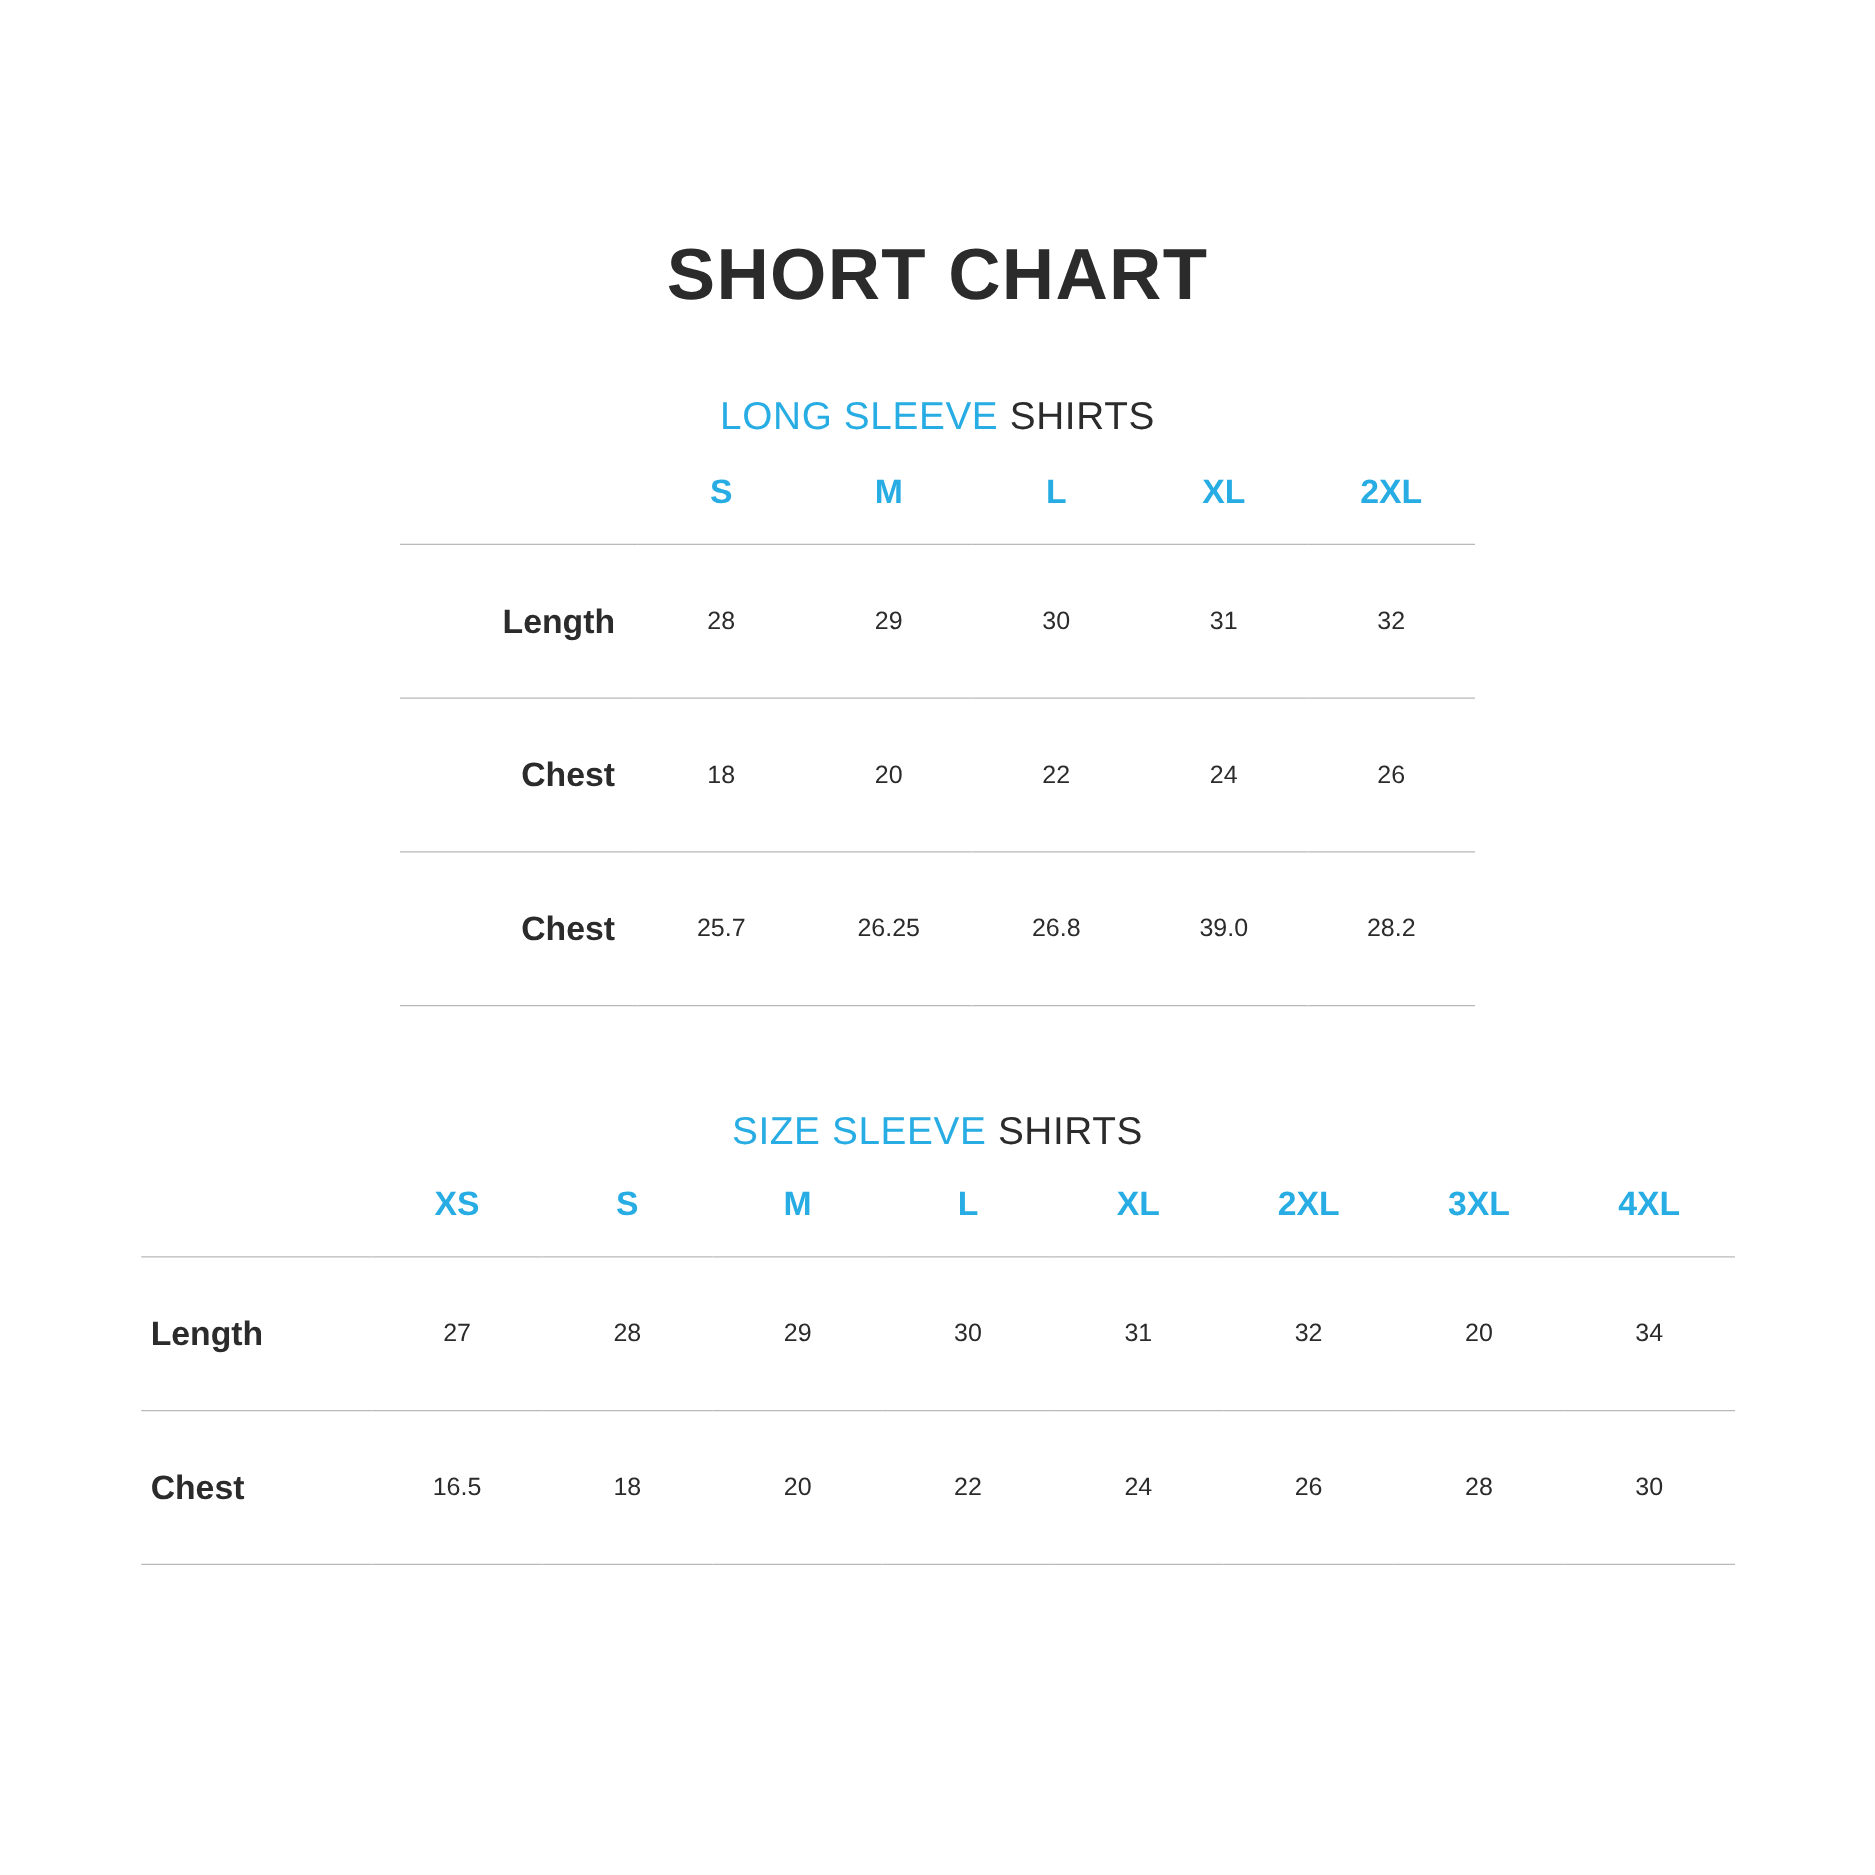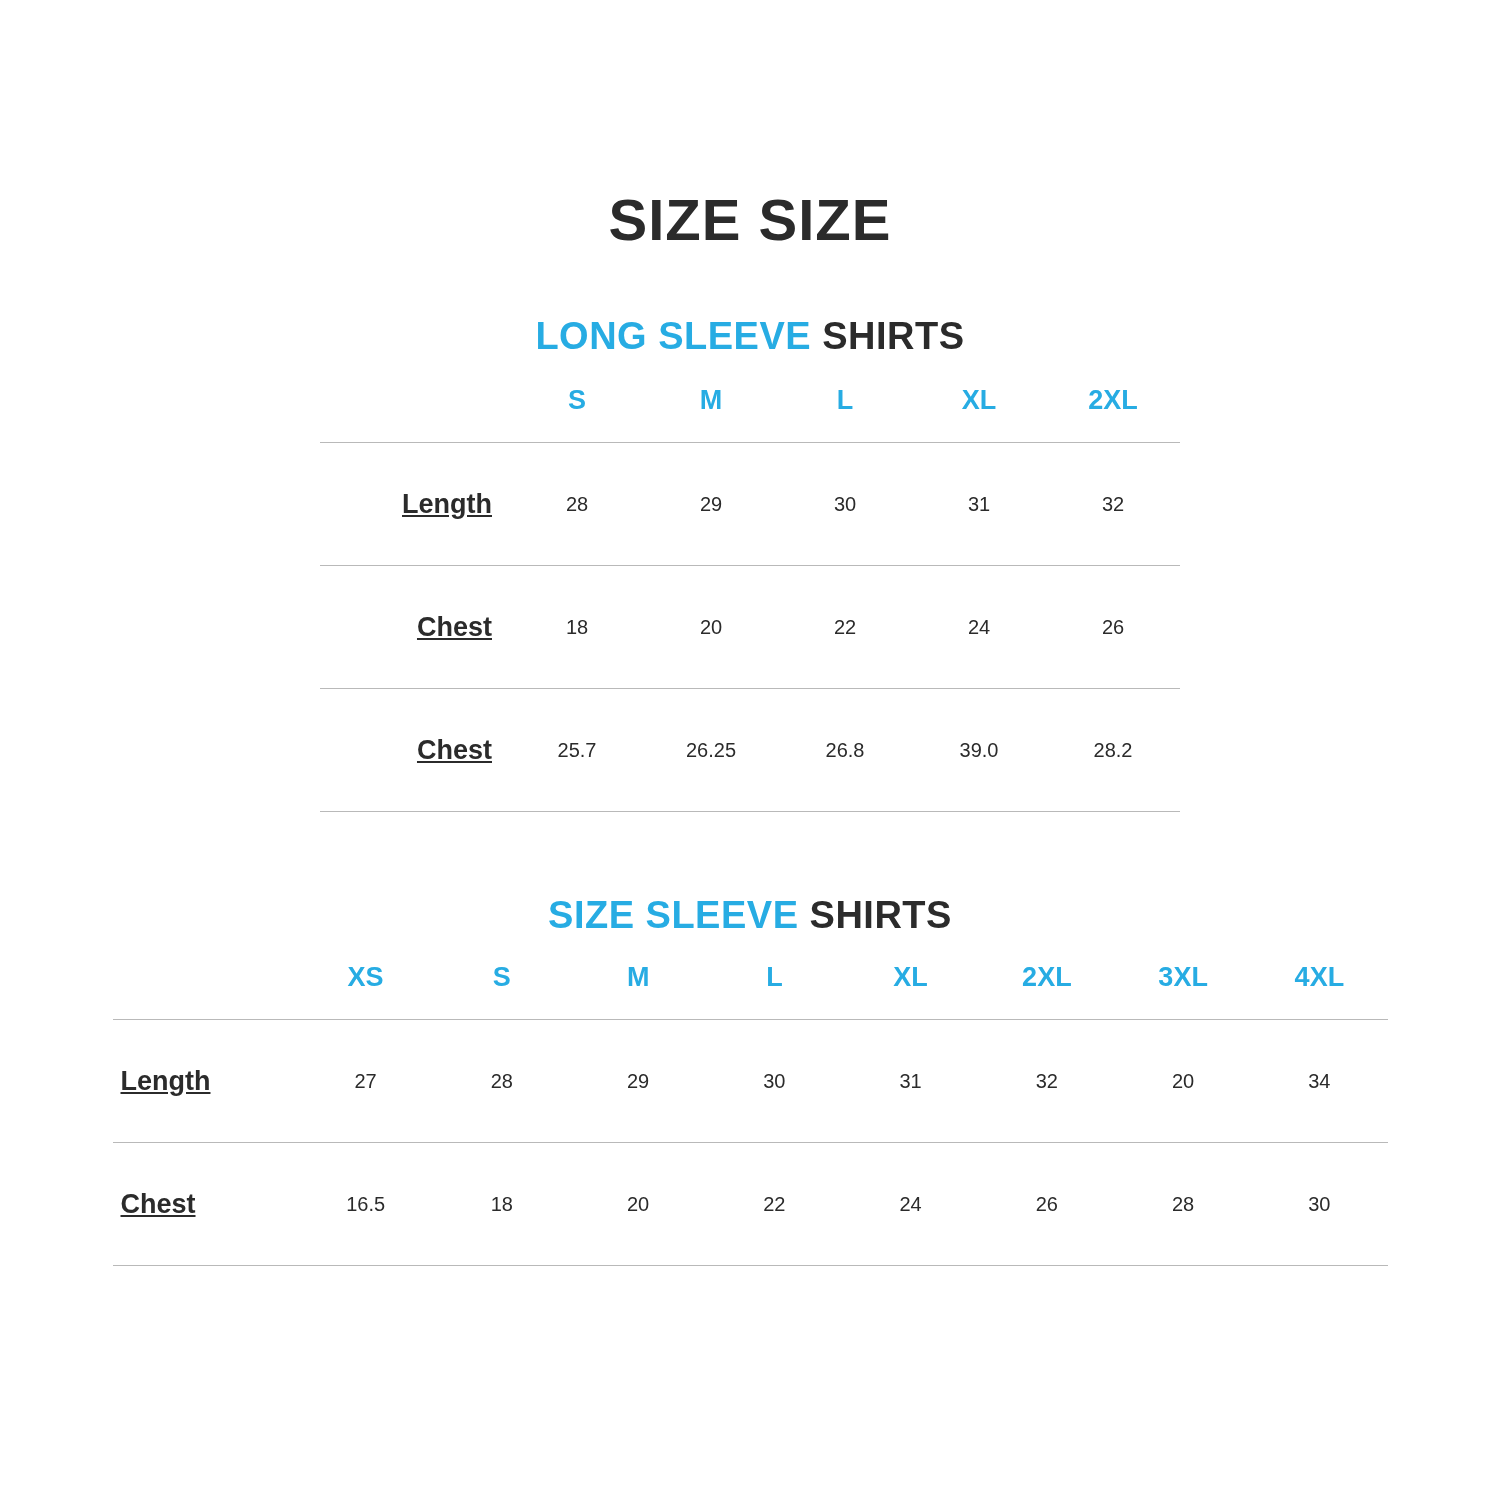--- a/index.html
+++ b/index.html
@@ -27,22 +27,22 @@
     letter-spacing: 1px;
     color: #2b2b2b;
     margin: 0;
     padding-top: 186px;
   }
   .section {
     margin: 0 auto;
   }
   .section-title {
     text-align: center;
-    font-size: 38px;
-    font-weight: bold;
+    font-size: 31px;
+    font-weight: normal;
     letter-spacing: 0.5px;
     margin: 0;
   }
   .section-title .accent {
     color: #27ace3;
   }
   .section-title .dark {
     color: #2b2b2b;
   }
   
@@ -87,37 +87,36 @@
     border-bottom: 1.6px solid #b9b9b9;
     height: 120px;
     vertical-align: middle;
     font-weight: normal;
   }
   table.size-table td.row-label {
     font-weight: bold;
     text-align: right;
     padding-right: 18px;
     font-size: 27px;
-    text-decoration: underline;
   }
   #short-sleeve-table td.row-label {
     text-align: left;
     padding-left: 8px;
     padding-right: 0;
   }
   #short-sleeve-section {
     margin-top: 82px;
   }
 </style>
 </head>
 <body>
 
 <div class="page">
 
-  <h1 class="main-title">SIZE SIZE</h1>
+  <h1 class="main-title">SHORT CHART</h1>
 
   <div class="section" id="long-sleeve-section">
     <h2 class="section-title">
       <span class="accent">LONG SLEEVE</span>
       <span class="dark">SHIRTS</span>
     </h2>
 
     <table class="size-table" id="long-sleeve-table">
       <colgroup>
         <col class="rowlabel">

